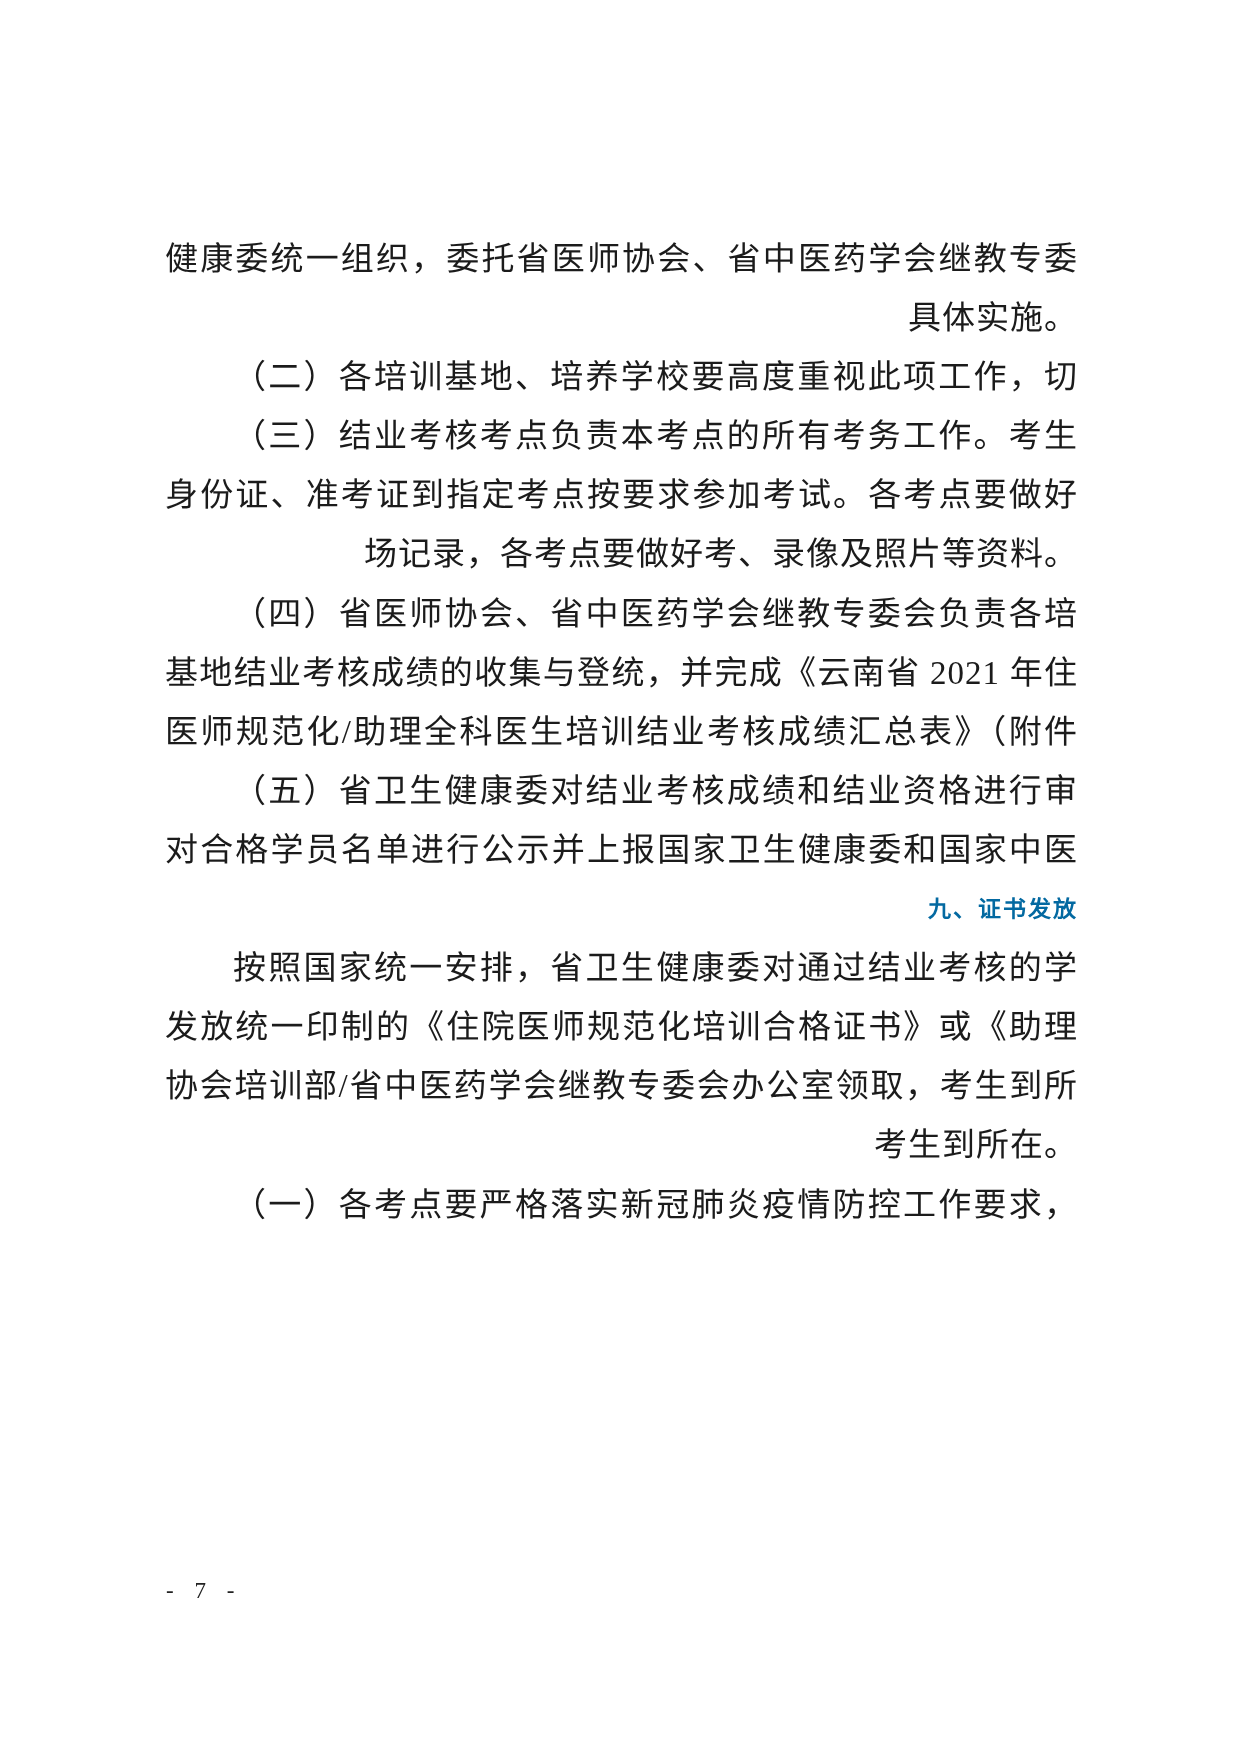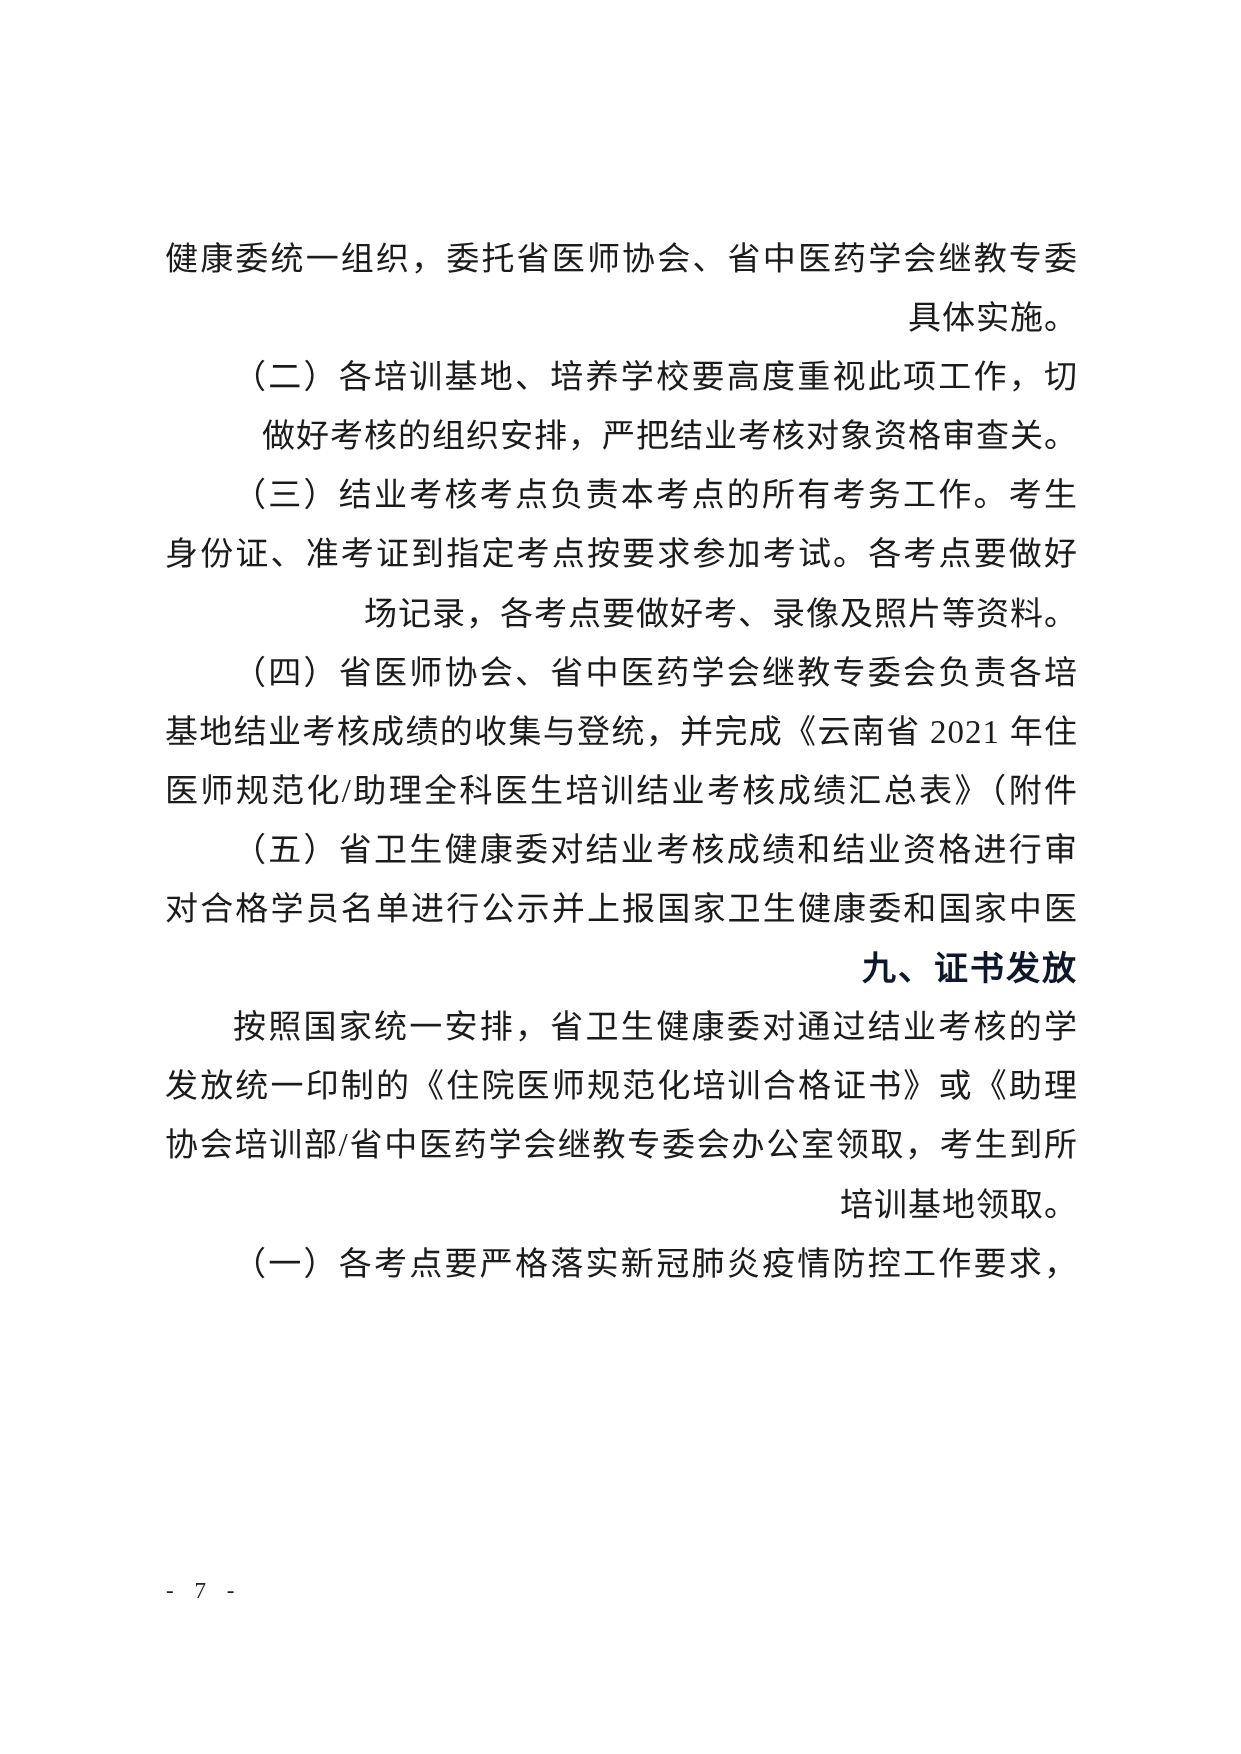--- a/index.html
+++ b/index.html
@@ -32,22 +32,22 @@
   .line.fill {
     text-align: justify;
     text-align-last: justify;
     text-justify: inter-character;
   }
   
   .block.indent .line:first-child { text-indent: 68px; }
   .block.heading .line {
     font-family: "Liberation Sans", "DejaVu Sans", sans-serif;
     font-weight: bold;
-    font-size: 34px;
-    color: #0f172a;
+    font-size: 23px;
+    color: #0369a1;
     letter-spacing: 2px;
   }
   .footer {
     position: absolute;
     left: 166px;
     top: 1578px;
     font-size: 23px;
     color: #222222;
     letter-spacing: 3px;
     word-spacing: 9px;
@@ -58,21 +58,20 @@
 <body>
 
 <div class="page">
   <div class="content">
       <div class="block paragraph">
         <div class="line fill">健康委统一组织，委托省医师协会、省中医药学会继教专委会</div>
         <div class="line">具体实施。</div>
       </div>
       <div class="block paragraph indent">
         <div class="line fill">（二）各培训基地、培养学校要高度重视此项工作，切实</div>
-        <div class="line">做好考核的组织安排，严把结业考核对象资格审查关。</div>
       </div>
       <div class="block paragraph indent">
         <div class="line fill">（三）结业考核考点负责本考点的所有考务工作。考生持</div>
         <div class="line fill">身份证、准考证到指定考点按要求参加考试。各考点要做好考</div>
         <div class="line">场记录，各考点要做好考、录像及照片等资料。</div>
       </div>
       <div class="block paragraph indent">
         <div class="line fill">（四）省医师协会、省中医药学会继教专委会负责各培训</div>
         <div class="line fill">基地结业考核成绩的收集与登统，并完成《云南省 2021 年住院</div>
         <div class="line fill">医师规范化/助理全科医生培训结业考核成绩汇总表》（附件 2）</div>
@@ -81,20 +80,20 @@
         <div class="line fill">（五）省卫生健康委对结业考核成绩和结业资格进行审核，</div>
         <div class="line fill">对合格学员名单进行公示并上报国家卫生健康委和国家中医药</div>
       </div>
       <div class="block heading indent">
         <div class="line">九、证书发放</div>
       </div>
       <div class="block paragraph indent">
         <div class="line fill">按照国家统一安排，省卫生健康委对通过结业考核的学员</div>
         <div class="line fill">发放统一印制的《住院医师规范化培训合格证书》或《助理全</div>
         <div class="line fill">协会培训部/省中医药学会继教专委会办公室领取，考生到所在</div>
-        <div class="line">培训基地领取。</div>
+        <div class="line">考生到所在。</div>
       </div>
       <div class="block paragraph indent">
         <div class="line fill">（一）各考点要严格落实新冠肺炎疫情防控工作要求，考</div>
       </div>
     </div>
   <div class="footer">- 7 -</div>
 </div>
 
 </body></html>

